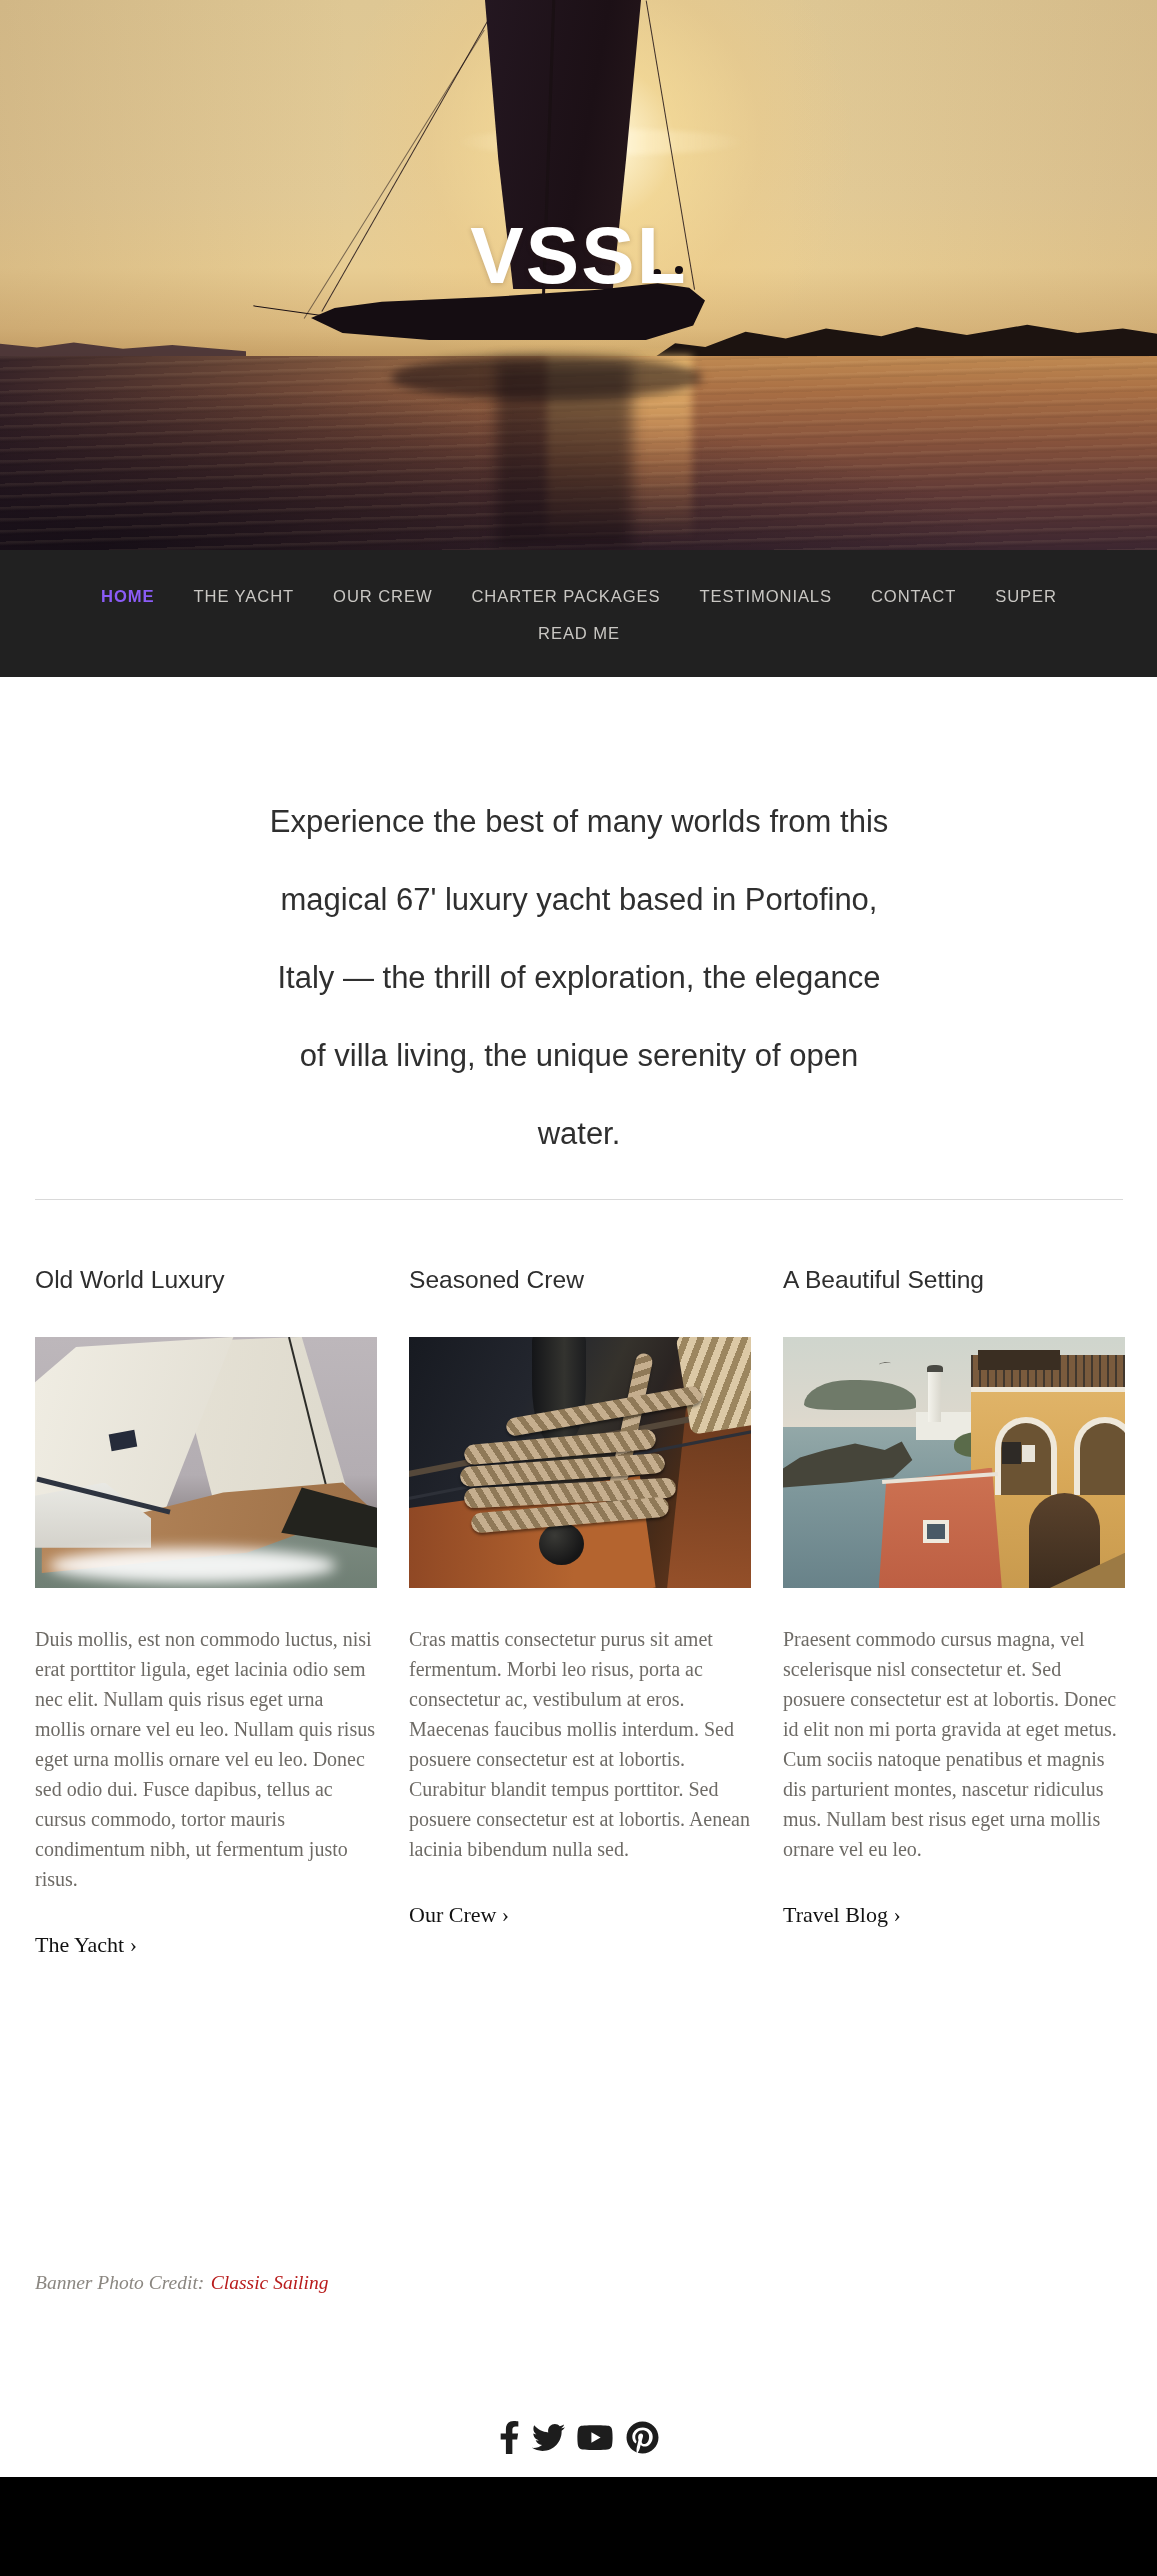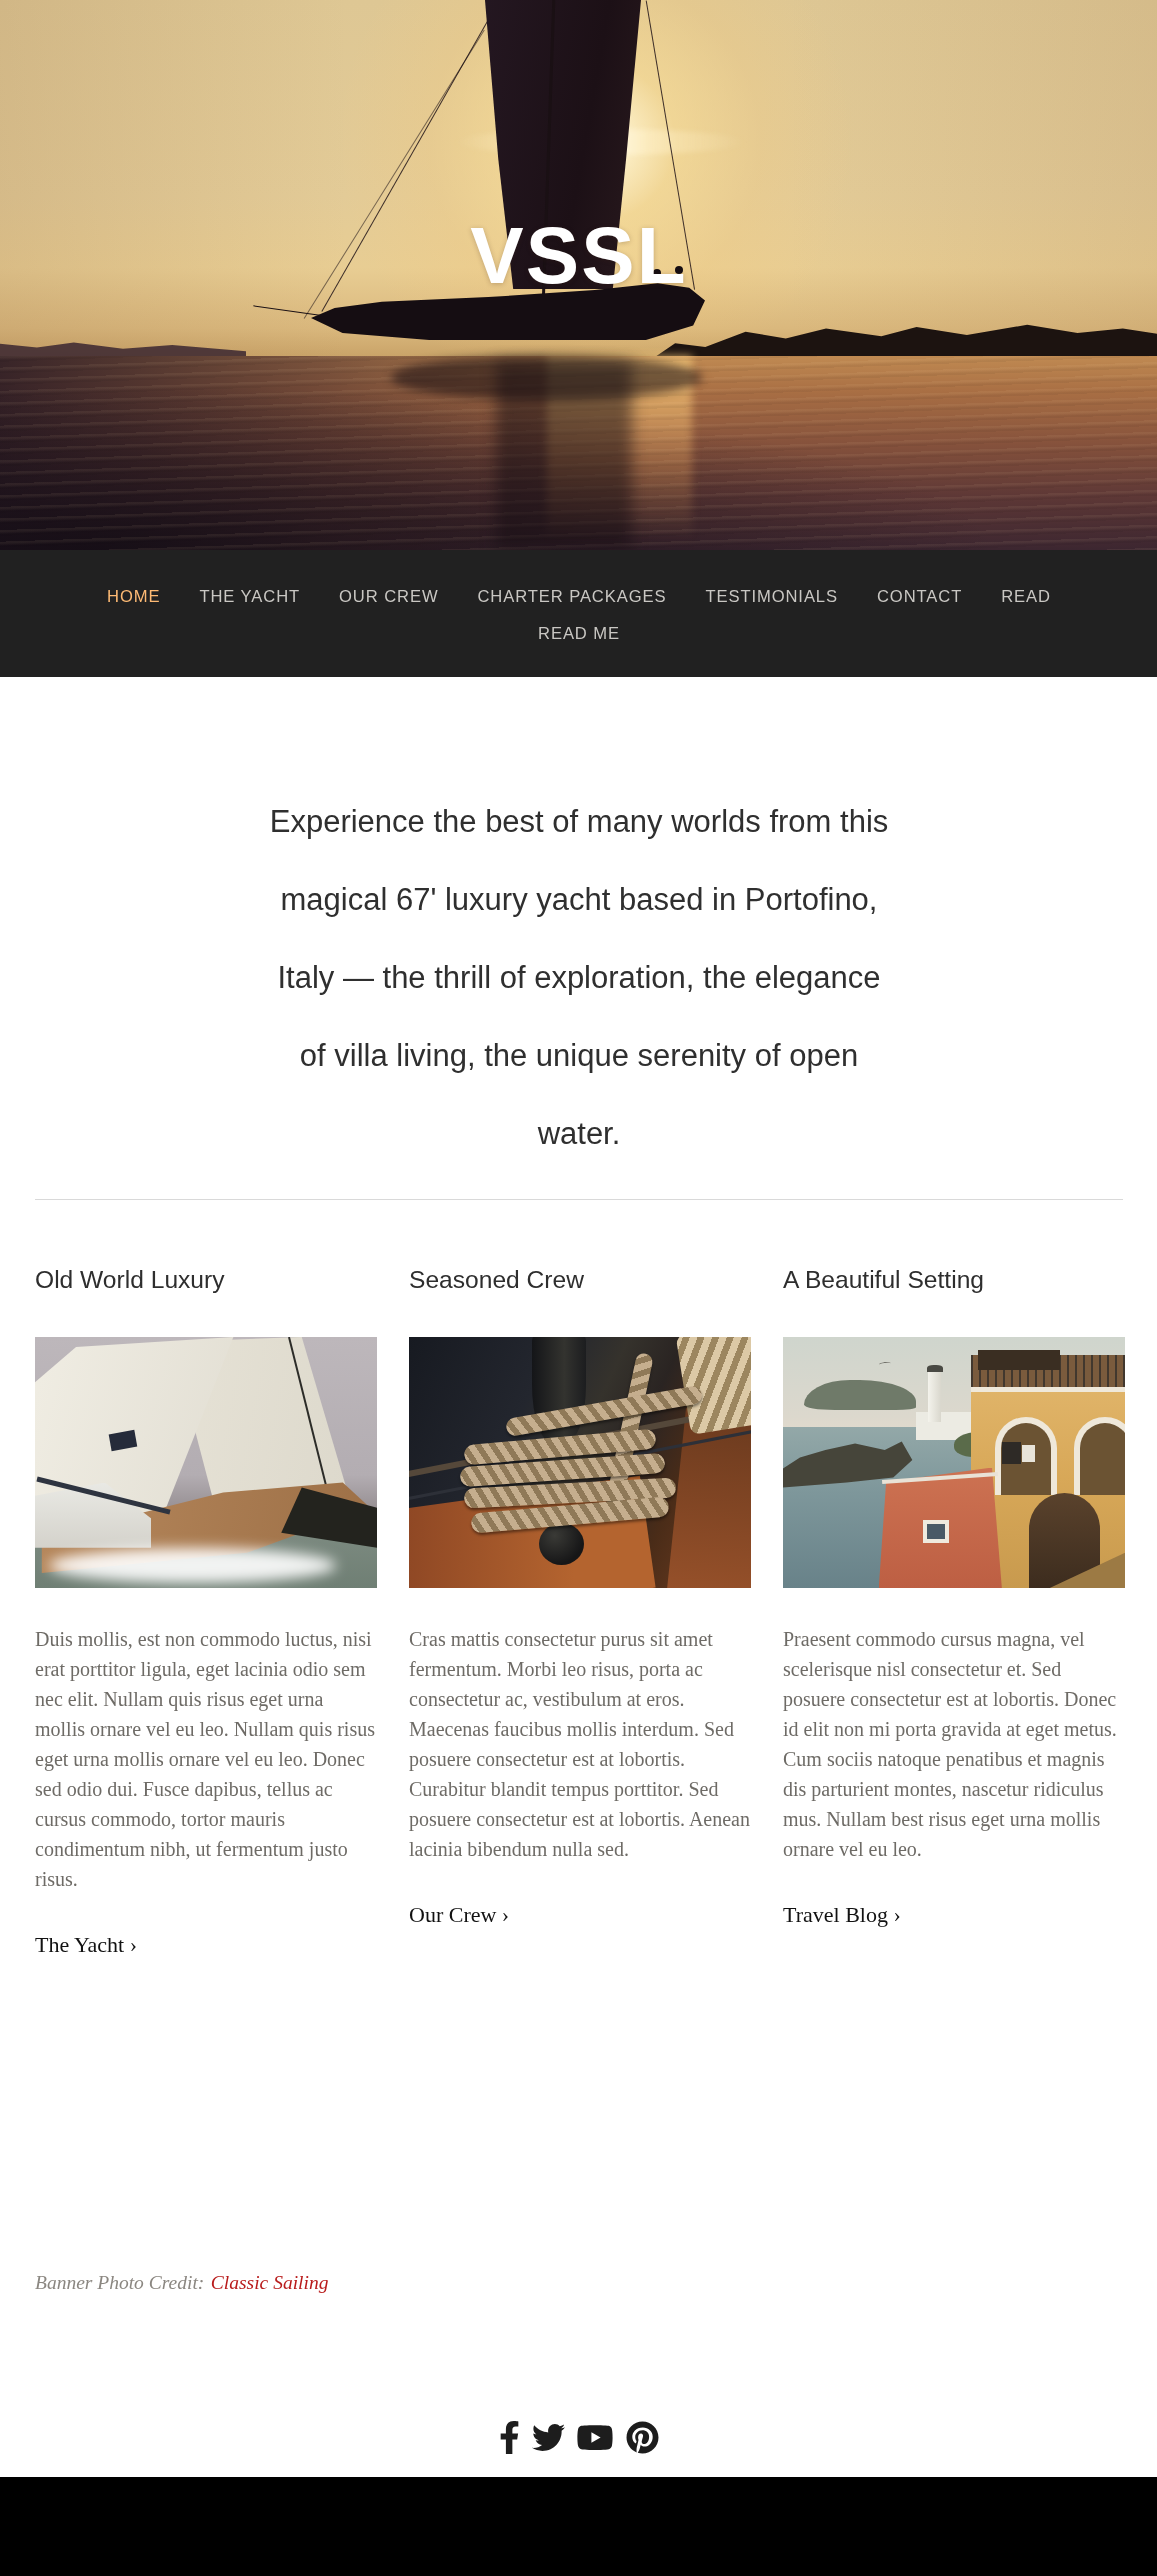--- a/index.html
+++ b/index.html
@@ -47,21 +47,21 @@
   .bowsprit { position:absolute; left:253px; top:310px; width:67px; height:1.4px; background:#1a1014; transform:rotate(8deg); }
   .logo-wrap { position:absolute; left:0; top:216px; width:1158px; text-align:center; }
   .site-logo { color:#fff; font-size:80px; line-height:1; font-weight:700; letter-spacing:2.2px; text-shadow:0 0.7px 5.8px rgba(60,30,20,0.25); }
   .site-tagline { margin-top:14.5px; color:#d3cec6; font-size:20px; font-weight:400; letter-spacing:11px; padding-left:11px; }
 
   
   .main-nav { width:1158px; height:127px; background:#212121; padding-top:36px; }
   .nav-row { display:flex; justify-content:center; align-items:center; gap:39px; height:22px; }
   .nav-row.second { margin-top:14.5px; }
   .main-nav a { color:#c9c7c3; text-decoration:none; font-size:16.6px; letter-spacing:0.9px; font-weight:400; cursor:pointer; }
-  .main-nav a.active { color:#fdba74; font-weight:400; }
+  .main-nav a.active { color:#8b5cf6; font-weight:700; }
 
   
   .intro { margin:106px auto 0; max-width:984px; text-align:center; white-space:pre-line;
     font-size:31px; line-height:78px; font-weight:300; color:#2f2f2f; }
   .divider { border:none; border-top:0.7px solid #d9d9d9; margin:26px 35px 0; }
 
   
   .columns { display:flex; gap:32px; margin:65px 35px 0; }
   .col { width:342px; }
   .col h2 { font-size:24.6px; line-height:30px; font-weight:300; color:#2e2e2e; margin:0 0 42px; }
@@ -163,21 +163,21 @@
   </header>
 
   <nav class="main-nav">
     <div class="nav-row">
       <a class="active">HOME</a>
       <a>THE YACHT</a>
       <a>OUR CREW</a>
       <a>CHARTER PACKAGES</a>
       <a>TESTIMONIALS</a>
       <a>CONTACT</a>
-      <a>READ</a>
+      <a>SUPER</a>
     </div>
     <div class="nav-row second">
       <a>READ ME</a>
     </div>
   </nav>
 
   <main>
     <p class="intro">Experience the best of many worlds from this
 magical 67' luxury yacht based in Portofino,
 Italy — the thrill of exploration, the elegance

